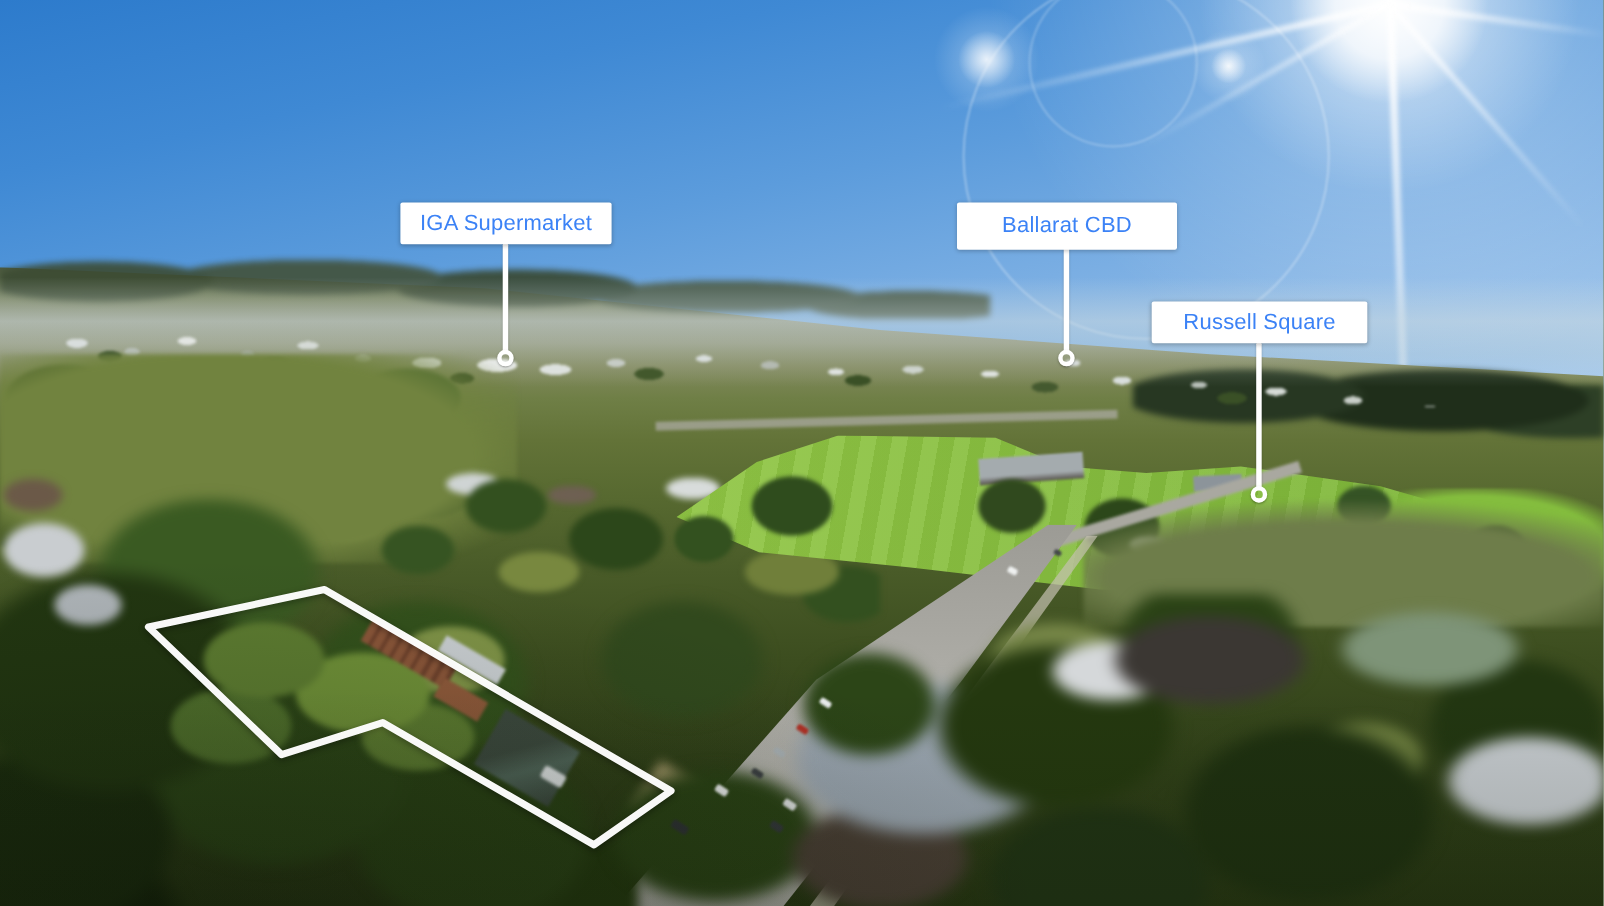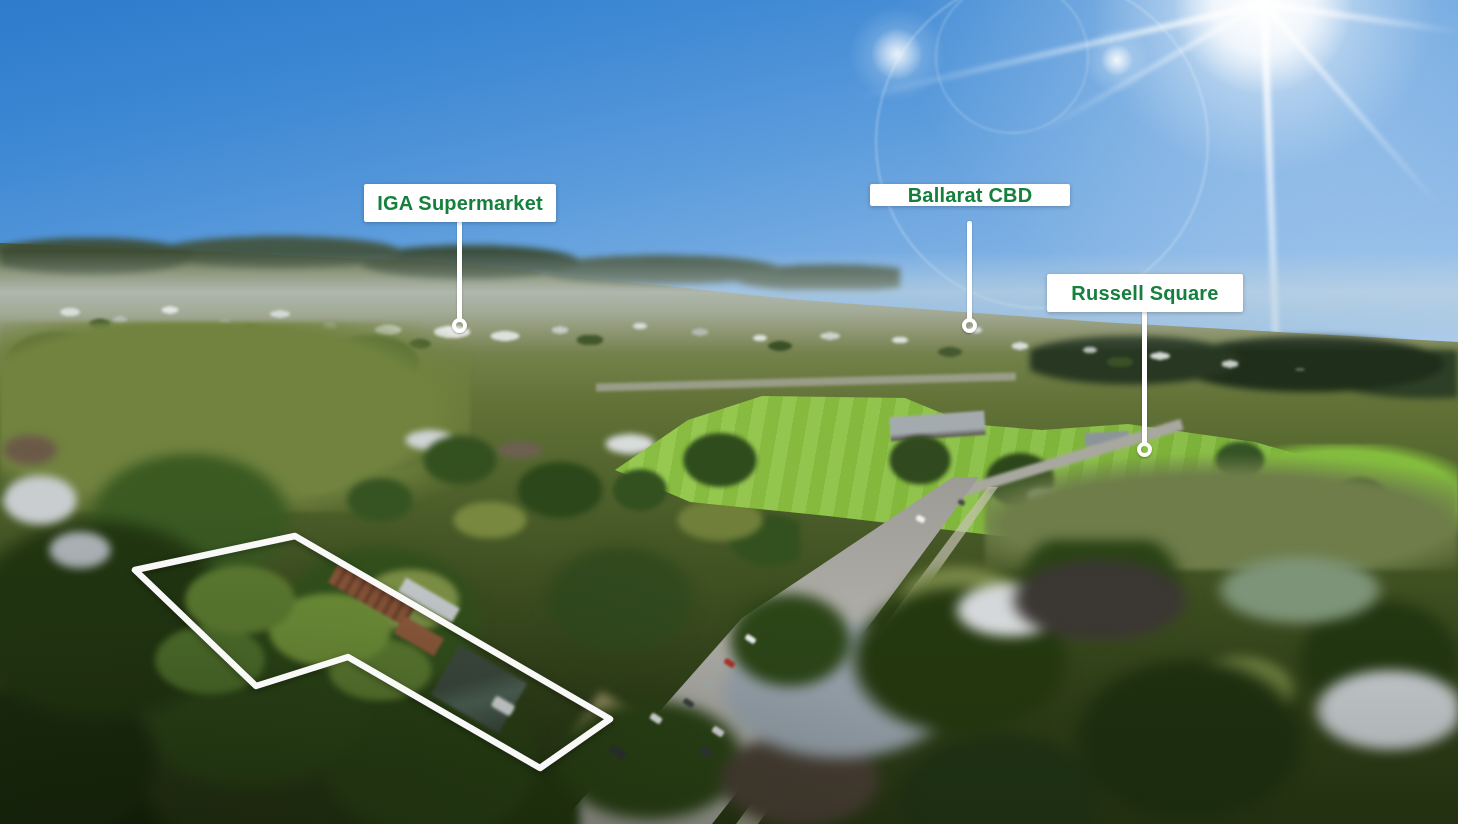--- a/index.html
+++ b/index.html
@@ -235,23 +235,23 @@
       radial-gradient(50px 30px at 80px 120px,#aeb4b8 60%,transparent 62%),
       radial-gradient(44px 24px at 30px 20px,#6b5948 60%,transparent 62%);
   }
   .vignette{inset:0;pointer-events:none;
     background:
       linear-gradient(180deg,transparent 76%,rgba(15,22,8,.18) 100%),
       radial-gradient(120% 90% at 12% 102%,rgba(8,14,5,.3),transparent 45%);}
 
   
   .outline-svg{position:absolute;inset:0;filter:drop-shadow(0 2px 3px rgba(0,0,0,.35));}
-  .callout-label{position:absolute;background:#ffffff;color:#15803d;
+  .callout-label{position:absolute;background:#ffffff;color:#3b82f6;
     display:flex;align-items:center;justify-content:center;
-    font-weight:700;font-size:20px;letter-spacing:.2px;
+    font-weight:400;font-size:20px;letter-spacing:.2px;
     box-shadow:0 1px 4px rgba(0,0,0,.25);border-radius:2px;}
   .callout-line{position:absolute;width:5px;background:#ffffff;
     box-shadow:0 0 2px rgba(0,0,0,.25);border-radius:2px;}
   .callout-dot{position:absolute;width:15px;height:15px;border-radius:50%;
     border:4px solid #ffffff;background:transparent;box-sizing:border-box;
     box-shadow:0 1px 2px rgba(0,0,0,.35);}
 </style>
 </head>
 <body>
 
@@ -317,21 +317,21 @@
 
   <div>
     <div class="callout-line" style="left:457px;top:221px;height:99px"></div>
     <div class="callout-dot" style="left:452px;top:318px"></div>
     <div class="callout-label" style="left:364px;top:184px;width:192px;height:38px">IGA Supermarket</div>
   </div>
 
   <div>
     <div class="callout-line" style="left:967px;top:221px;height:99px"></div>
     <div class="callout-dot" style="left:962px;top:318px"></div>
-    <div class="callout-label" style="left:870px;top:184px;width:200px;height:22px">Ballarat CBD</div>
+    <div class="callout-label" style="left:870px;top:184px;width:200px;height:43px">Ballarat CBD</div>
   </div>
 
   <div>
     <div class="callout-line" style="left:1142px;top:311px;height:133px"></div>
     <div class="callout-dot" style="left:1137px;top:442px"></div>
     <div class="callout-label" style="left:1047px;top:274px;width:196px;height:38px">Russell Square</div>
   </div>
 
 </div>
 

